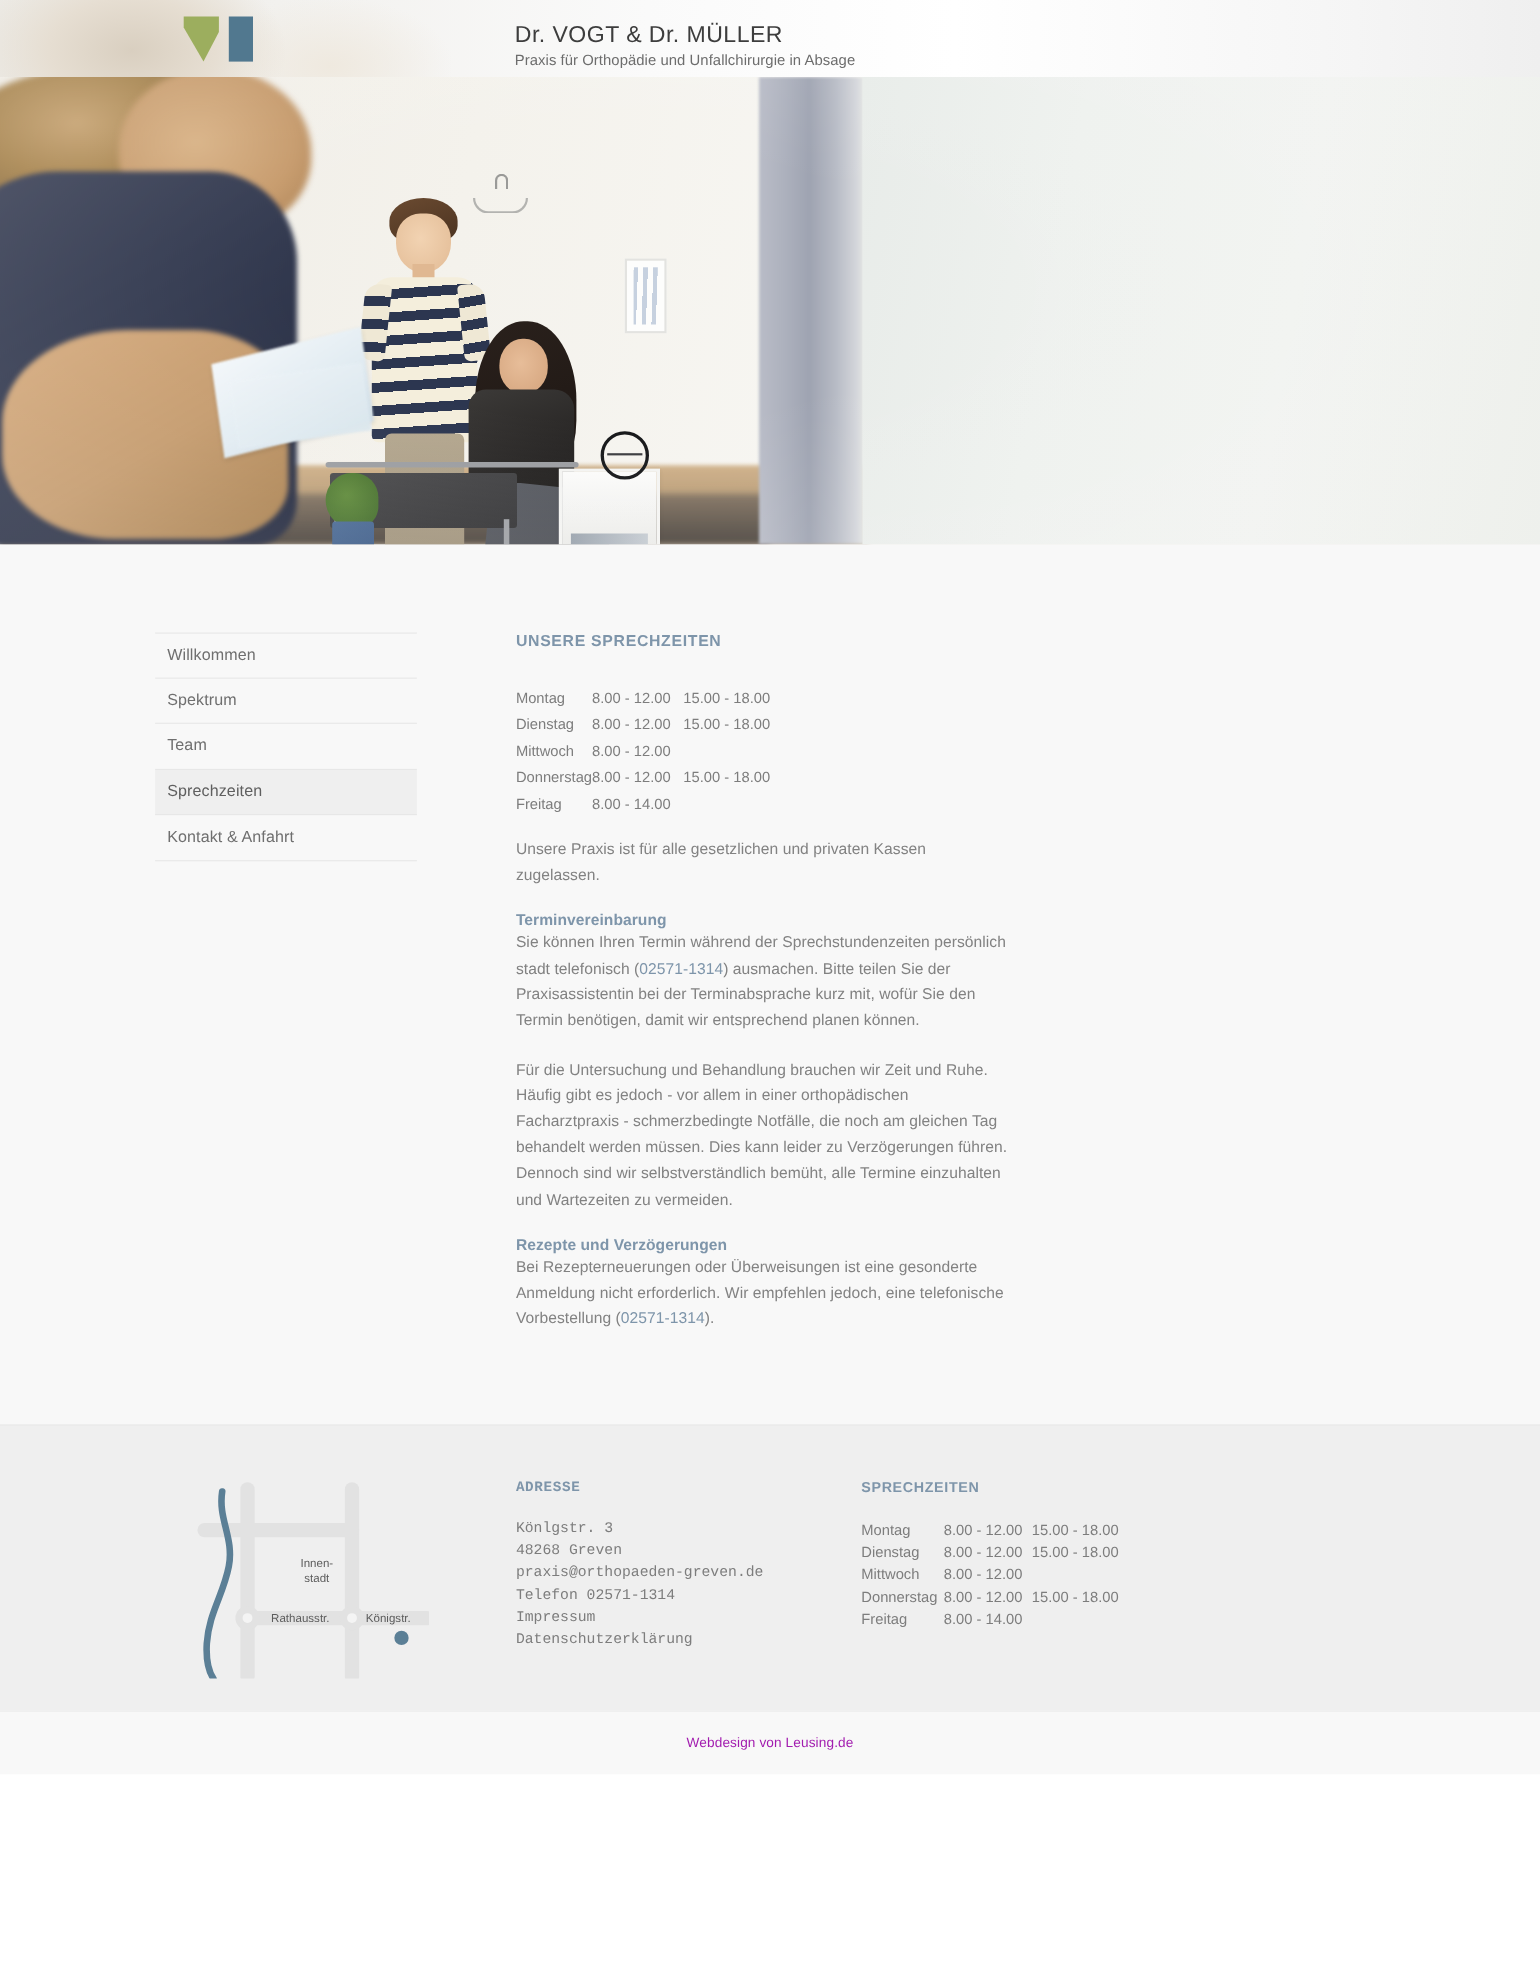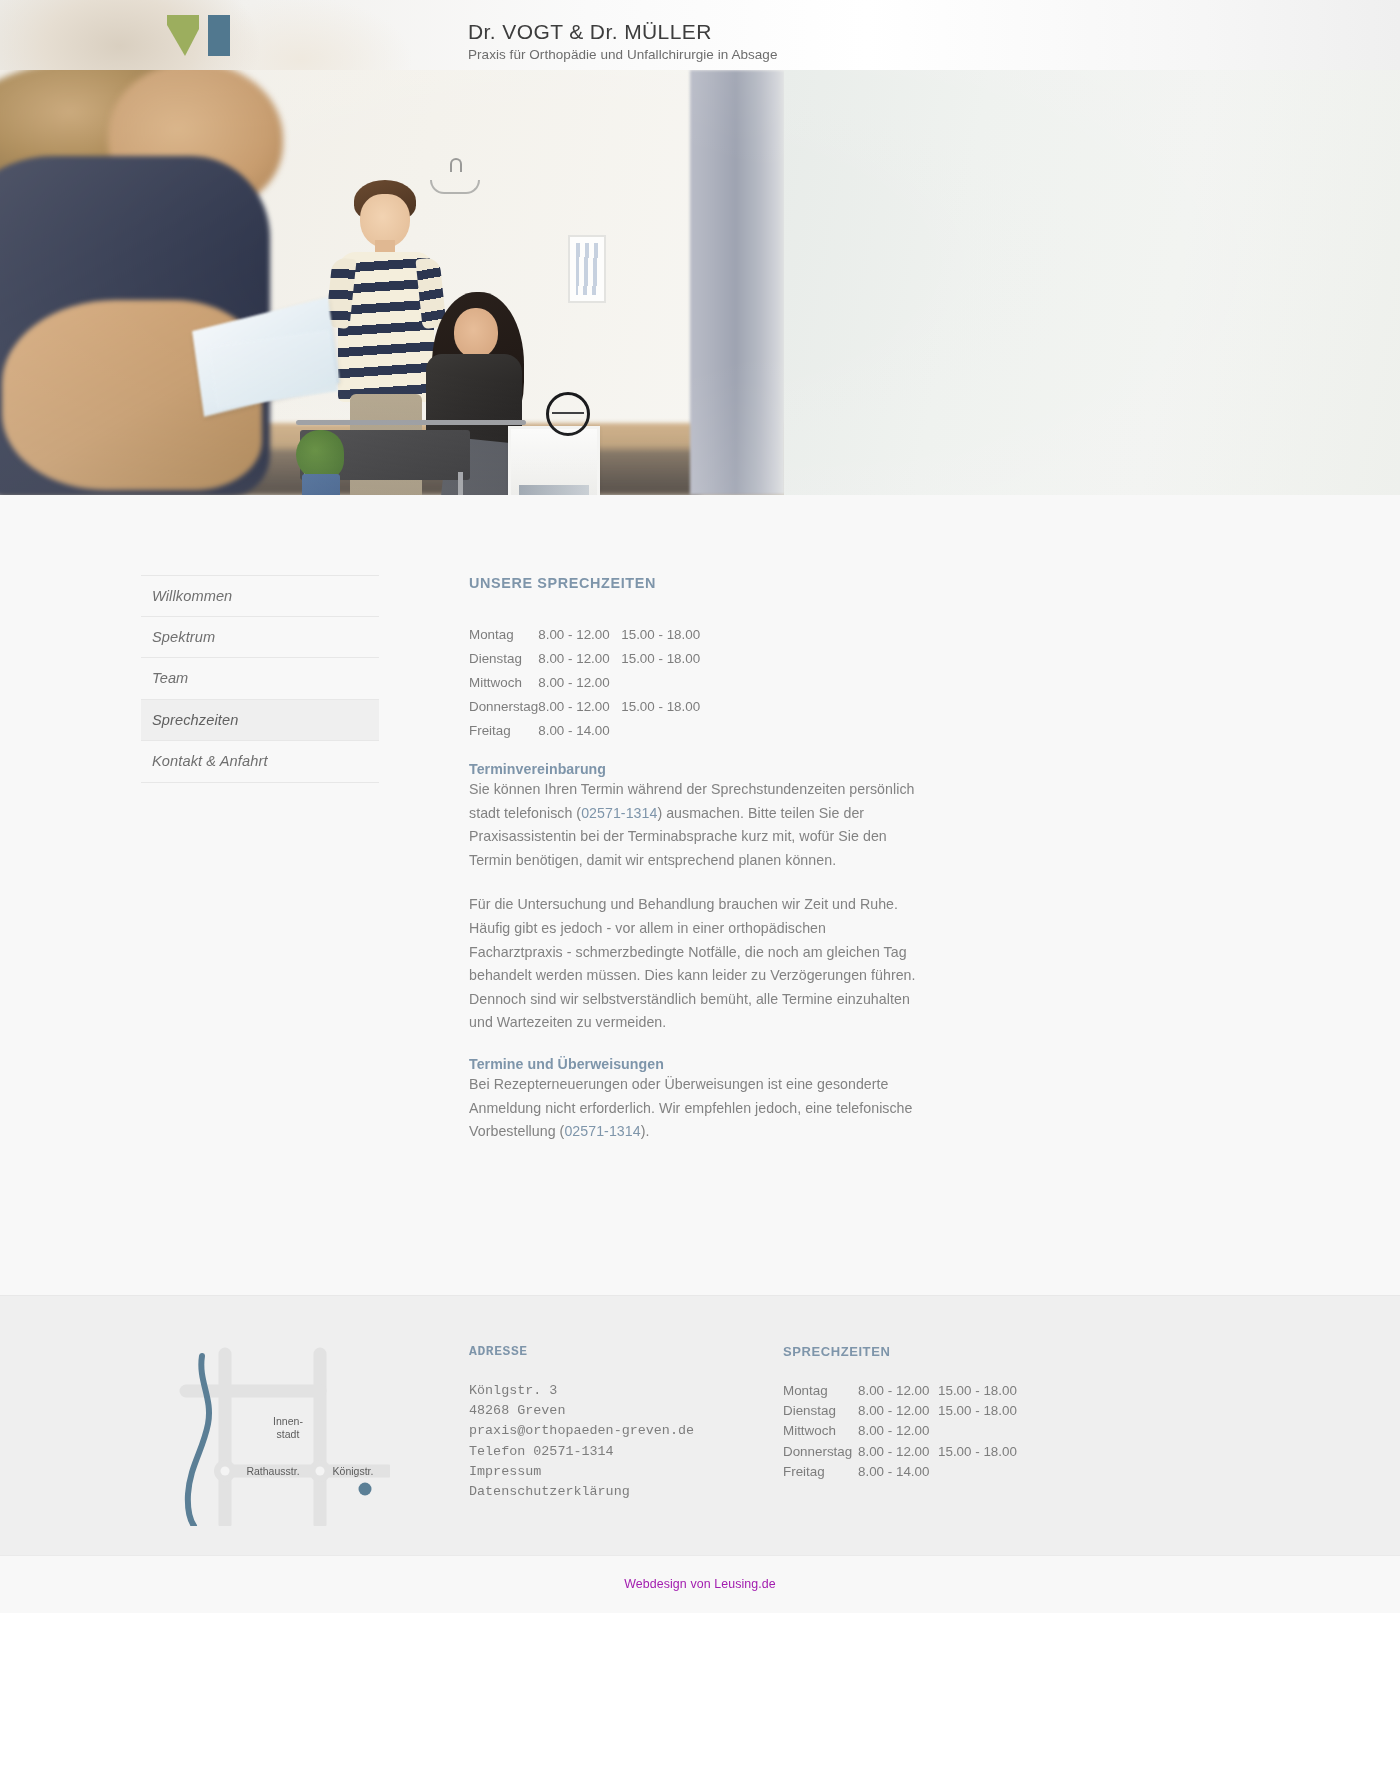--- a/index.html
+++ b/index.html
@@ -229,21 +229,20 @@
     min-height: 800px;
   }
   .content-inner { position: relative; width: 1400px; }
 
   
   .sidebar {
     position: absolute;
     left: 141px;
     top: 0;
     width: 238px;
-    font-style: italic;
   }
   .nav-item {
     display: block;
     height: 41.5px;
     line-height: 41.5px;
     padding-left: 11px;
     font-size: 14.6px;
     color: #6f6f6f;
     border-bottom: 1px solid #e7e7e7;
     text-decoration: none;
@@ -480,27 +479,28 @@
             <td class="t2">15.00 - 18.00</td>
           </tr>
           <tr>
             <td class="day">Freitag</td>
             <td class="t1">8.00 - 14.00</td>
             <td class="t2"></td>
           </tr>
         </tbody>
       </table>
 
+      <p class="body-text">Unsere Praxis ist für alle gesetzlichen und privaten Kassen zugelassen.</p>
 
       <h2 class="sub-title">Terminvereinbarung</h2>
       <p class="body-text"><span>Sie können Ihren Termin während der Sprechstundenzeiten persönlich stadt telefonisch (</span><a class="inline-link" href="#">02571-1314</a><span>) ausmachen. Bitte teilen Sie der Praxisassistentin bei der Terminabsprache kurz mit, wofür Sie den Termin benötigen, damit wir entsprechend planen können.</span></p>
 
       <p class="body-text">Für die Untersuchung und Behandlung brauchen wir Zeit und Ruhe. Häufig gibt es jedoch - vor allem in einer orthopädischen Facharztpraxis - schmerzbedingte Notfälle, die noch am gleichen Tag behandelt werden müssen. Dies kann leider zu Verzögerungen führen. Dennoch sind wir selbstverständlich bemüht, alle Termine einzuhalten und Wartezeiten zu vermeiden.</p>
 
-      <h2 class="sub-title">Termine und Überweisungen</h2>
+      <h2 class="sub-title">Rezepte und Verzögerungen</h2>
       <p class="body-text tight"><span>Bei Rezepterneuerungen oder Überweisungen ist eine gesonderte Anmeldung nicht erforderlich. Wir empfehlen jedoch, eine telefonische Vorbestellung (</span><a class="inline-link" href="#">02571-1314</a><span>).</span></p>
     </main>
 
   </div>
 </div>
 
 <footer class="footer">
   <div class="footer-inner">
 
     <div class="footer-map">

